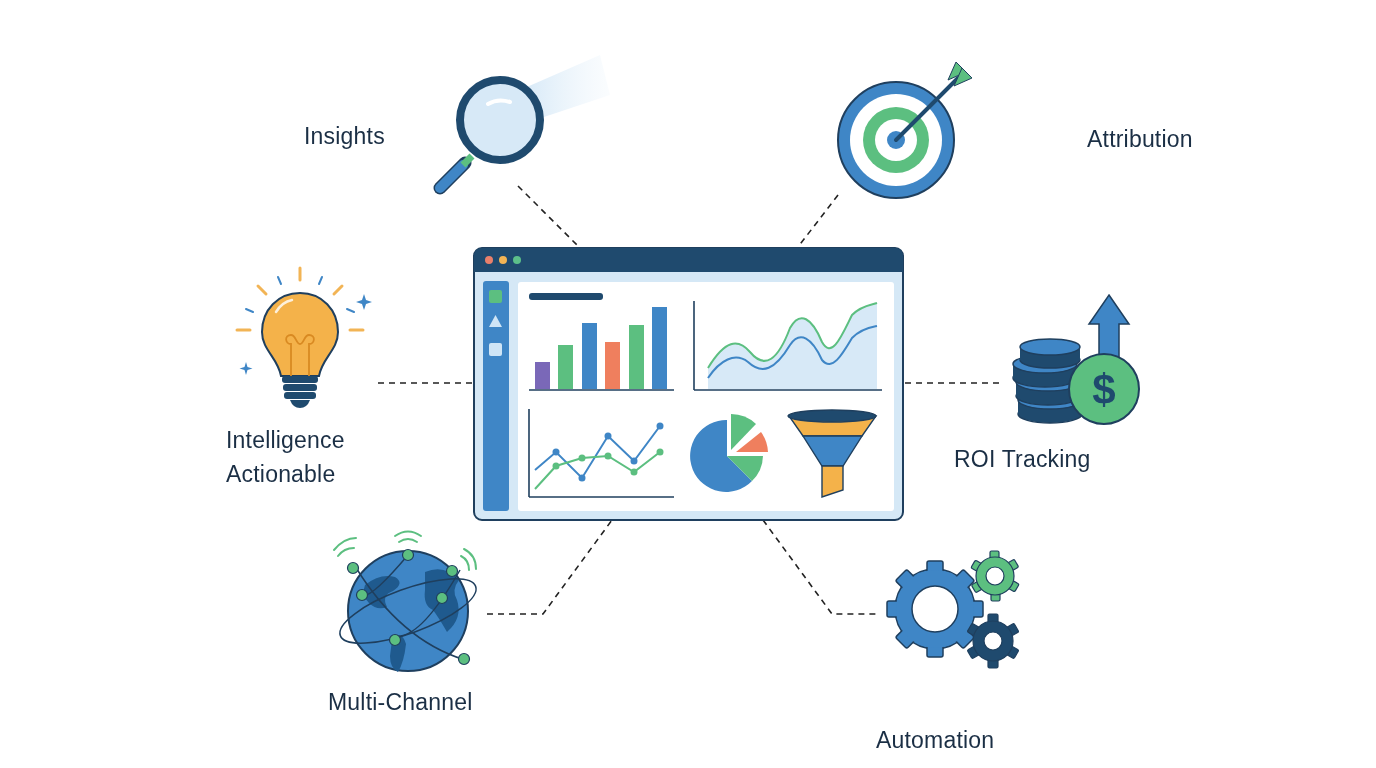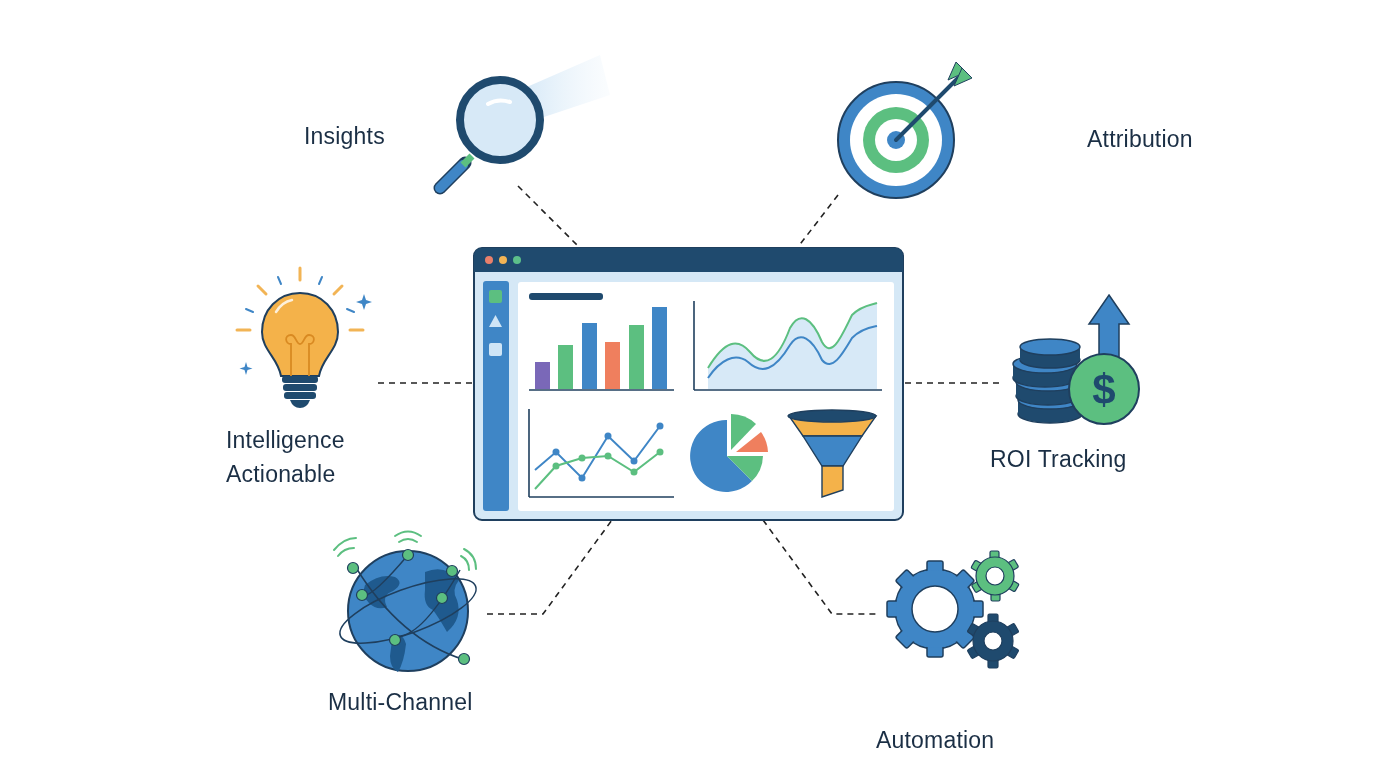--- a/index.html
+++ b/index.html
@@ -158,21 +158,21 @@
     <ellipse cx="1045" cy="378" rx="32" ry="9" fill="#1f4a6e"></ellipse>
     <rect x="1013" y="364" width="64" height="14" fill="#1f4a6e" stroke="none"></rect>
     <ellipse cx="1045" cy="364" rx="32" ry="9" fill="#3f86c6"></ellipse>
     <ellipse cx="1050" cy="360" rx="30" ry="8" fill="#1f4a6e"></ellipse>
     <rect x="1020" y="347" width="60" height="13" fill="#1f4a6e" stroke="none"></rect>
     <ellipse cx="1050" cy="347" rx="30" ry="8" fill="#3f86c6"></ellipse>
   </g>
   <circle cx="1104" cy="389" r="35" fill="#5cbf80" stroke="#1f3f5e" stroke-width="2"></circle>
   <text x="1104" y="404" text-anchor="middle" font-family="Liberation Sans, sans-serif" font-size="42" font-weight="bold" fill="#1f4a6e">$</text>
 </svg>
-<div class="label" style="left:990px; top:442px;text-align:center;">ROI Tracking</div>
+<div class="label" style="left:954px; top:442px;text-align:center;">ROI Tracking</div>
 
 <svg class="canvas" width="1376" height="768">
   <circle cx="408" cy="611" r="60" fill="#3f86c6" stroke="#1f3f5e" stroke-width="2"></circle>
   <path d="M365,585 q15,-12 30,-8 q10,6 -2,14 q-12,4 -6,16 q-10,4 -18,-4 q-8,-8 -4,-18 z" fill="#1f5a8e"></path>
   <path d="M392,640 q10,-10 14,4 q-2,18 -8,28 q-8,-4 -8,-16 z" fill="#1f5a8e"></path>
   <path d="M425,572 q20,-8 34,8 q-8,10 -2,20 q6,18 -10,32 q-8,-14 -14,-22 q-10,-4 -8,-20 z" fill="#1f5a8e"></path>
   <ellipse cx="408" cy="611" rx="72" ry="22" transform="rotate(-20 408 611)" fill="none" stroke="#1f3f5e" stroke-width="1.5"></ellipse>
   <path d="M355,566 Q400,640 465,660" fill="none" stroke="#1f3f5e" stroke-width="1.5"></path>
   <path d="M460,570 Q420,640 395,636" fill="none" stroke="#1f3f5e" stroke-width="1.5"></path>
   <path d="M408,555 Q370,600 362,595" fill="none" stroke="#1f3f5e" stroke-width="1.5"></path>

